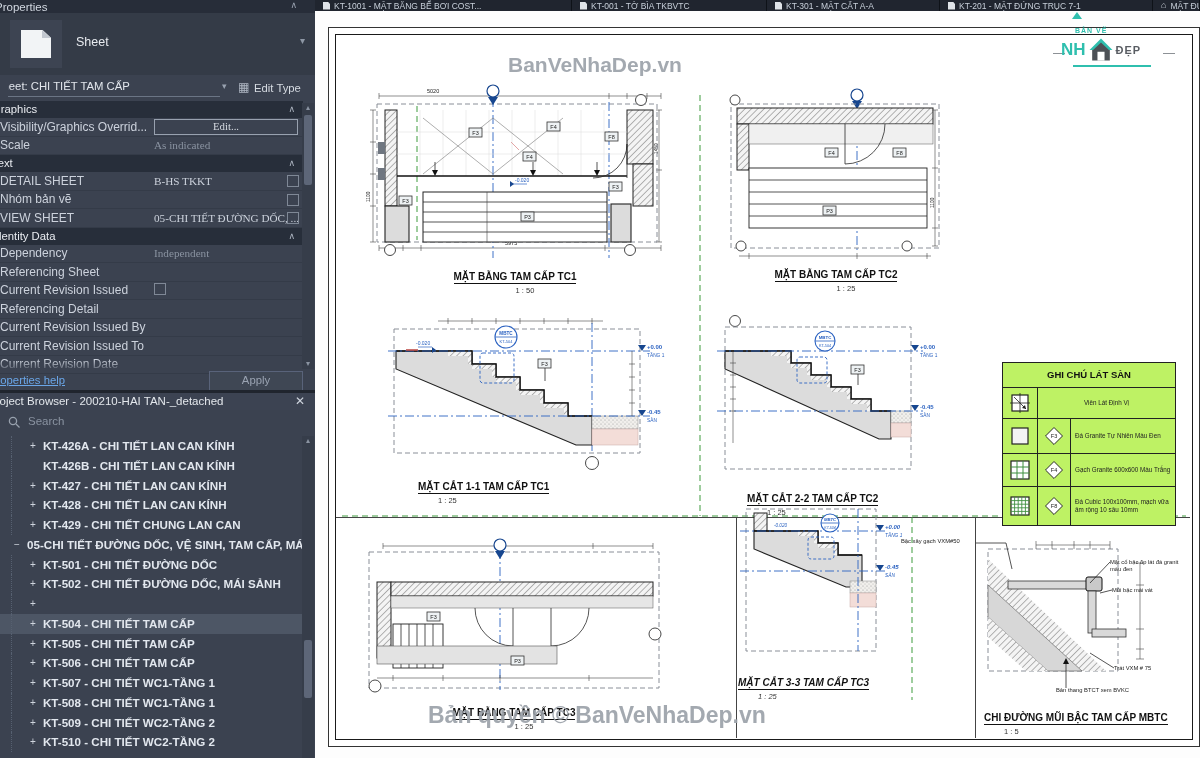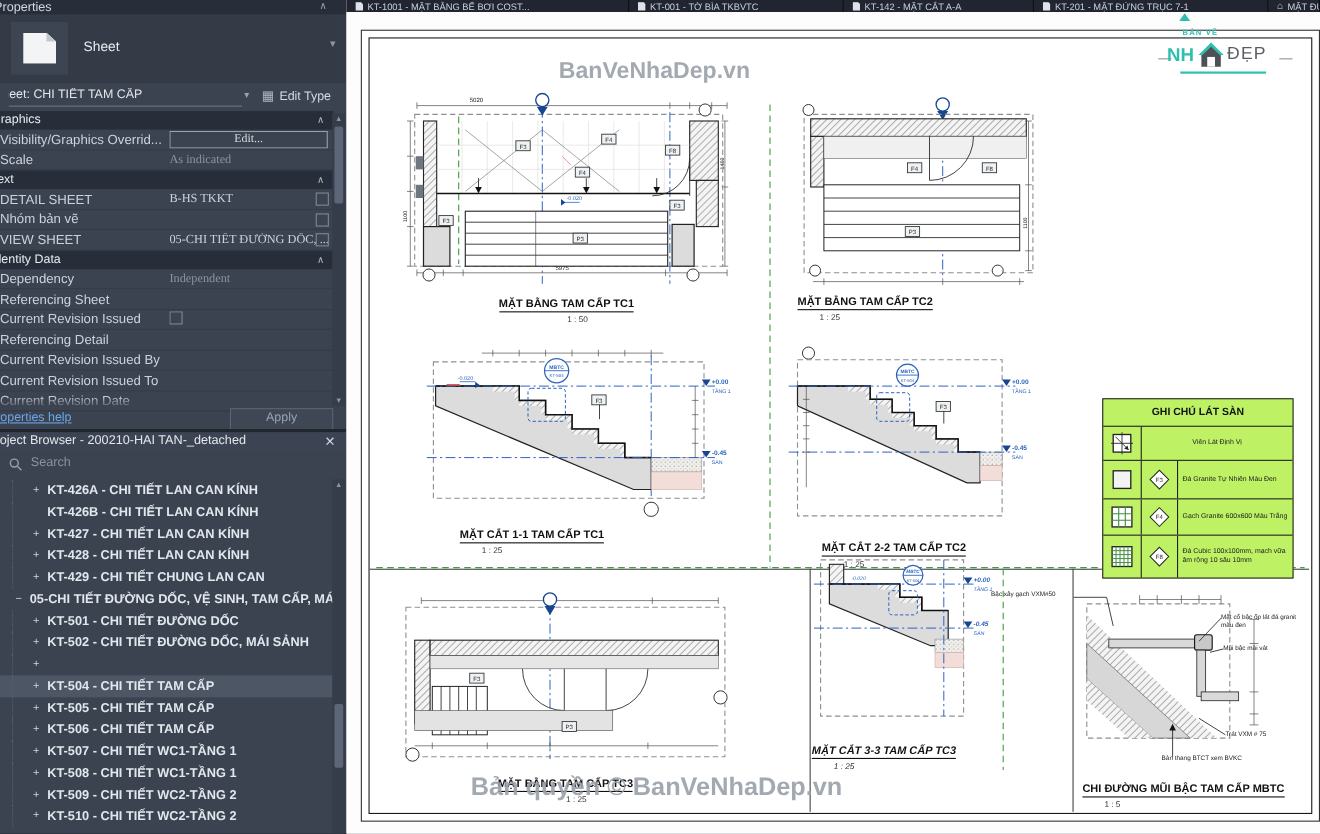--- a/index.html
+++ b/index.html
@@ -129,21 +129,21 @@
   .lg-sym{width:34px;flex:none;border-right:1px solid #222;display:flex;align-items:center;justify-content:center;}
   .lg-tag{width:32px;flex:none;border-right:1px solid #222;display:flex;align-items:center;justify-content:center;}
   .lg-txt{flex:1;display:flex;align-items:center;padding:3px 4px;font-size:6.3px;color:#222;line-height:1.25;}
   .lg-txt.center{justify-content:center;text-align:center;}
 
   
   #logo{position:absolute;left:746px;top:10px;width:118px;height:54px;z-index:6;}
   .logo-l1{position:absolute;left:14px;top:6px;font-size:7px;font-weight:bold;color:#2fbfae;letter-spacing:1px;}
   .logo-row{position:absolute;left:0px;top:14px;display:flex;align-items:center;}
   .logo-nh{font-size:17px;font-weight:800;color:#2fbfae;}
-  .logo-dep{font-size:16px;font-weight:400;color:#595d63;letter-spacing:1px;}
+  .logo-dep{font-size:11px;font-weight:700;color:#595d63;letter-spacing:1px;}
   .logo-ul{position:absolute;left:12px;top:44px;width:78px;height:2px;background:#2fbfae;}
   .logo-dash{position:absolute;top:32px;height:1px;background:#8d9196;width:12px;}
   #roof-tip{position:absolute;left:757px;top:1px;width:0;height:0;z-index:6;
             border-left:5px solid transparent;border-right:5px solid transparent;border-bottom:7px solid #2fbfae;}
 </style>
 </head>
 <body>
 
 <svg width="0" height="0" style="position:absolute">
   <defs>
@@ -365,21 +365,21 @@
       <div class="vtab" style="width:240px">
         <span class="doc-ico"></span>
         <span>KT-1001 - MẶT BẰNG BỂ BƠI COST...</span>
         </div>
       <div class="vtab" style="width:178px">
         <span class="doc-ico"></span>
         <span>KT-001 - TỜ BÌA TKBVTC</span>
         </div>
       <div class="vtab" style="width:156px">
         <span class="doc-ico"></span>
-        <span>KT-142 - MẶT CẮT A-A</span>
+        <span>KT-301 - MẶT CẮT A-A</span>
         </div>
       <div class="vtab" style="width:196px">
         <span class="doc-ico"></span>
         <span>KT-201 - MẶT ĐỨNG TRỤC 7-1</span>
         </div>
       <div class="vtab" style="flex:1">
         <span class="house-ico">⌂</span>
         <span>MẶT ĐỨNG TRỤ</span>
         </div>
     </div>
@@ -587,21 +587,21 @@
               <text class="txt" font-size="5.5" text-anchor="middle" x="174.5" y="65">F8</text>
             </g>
           <g>
               <rect class="tagr" x="98" y="116" width="13" height="9"></rect>
               <text class="txt" font-size="5.5" text-anchor="middle" x="104.5" y="123">P3</text>
             </g>
           <circle class="bub" cx="10" cy="10" r="5"></circle>
           <circle class="bub" cx="16" cy="156" r="5"></circle>
           <circle class="bub" cx="182" cy="156" r="5"></circle>
         </svg>
-        <div style="margin-top:4px;">
+        <div style="text-align:center;margin-top:4px;">
           <span class="vp-title">MẶT BẰNG TAM CẤP TC2</span>
           <div class="vp-scale">1 : 25</div>
         </div>
       </div>
 
       <div class="vp" style="left:73px;top:292px;width:285px;">
         <svg width="285" height="170">
           <line class="dim" x1="50" y1="18" x2="215" y2="18"></line>
           <line class="dim" x1="60" y1="15" x2="60" y2="21"></line>
             <line class="dim" x1="84" y1="15" x2="84" y2="21"></line>

